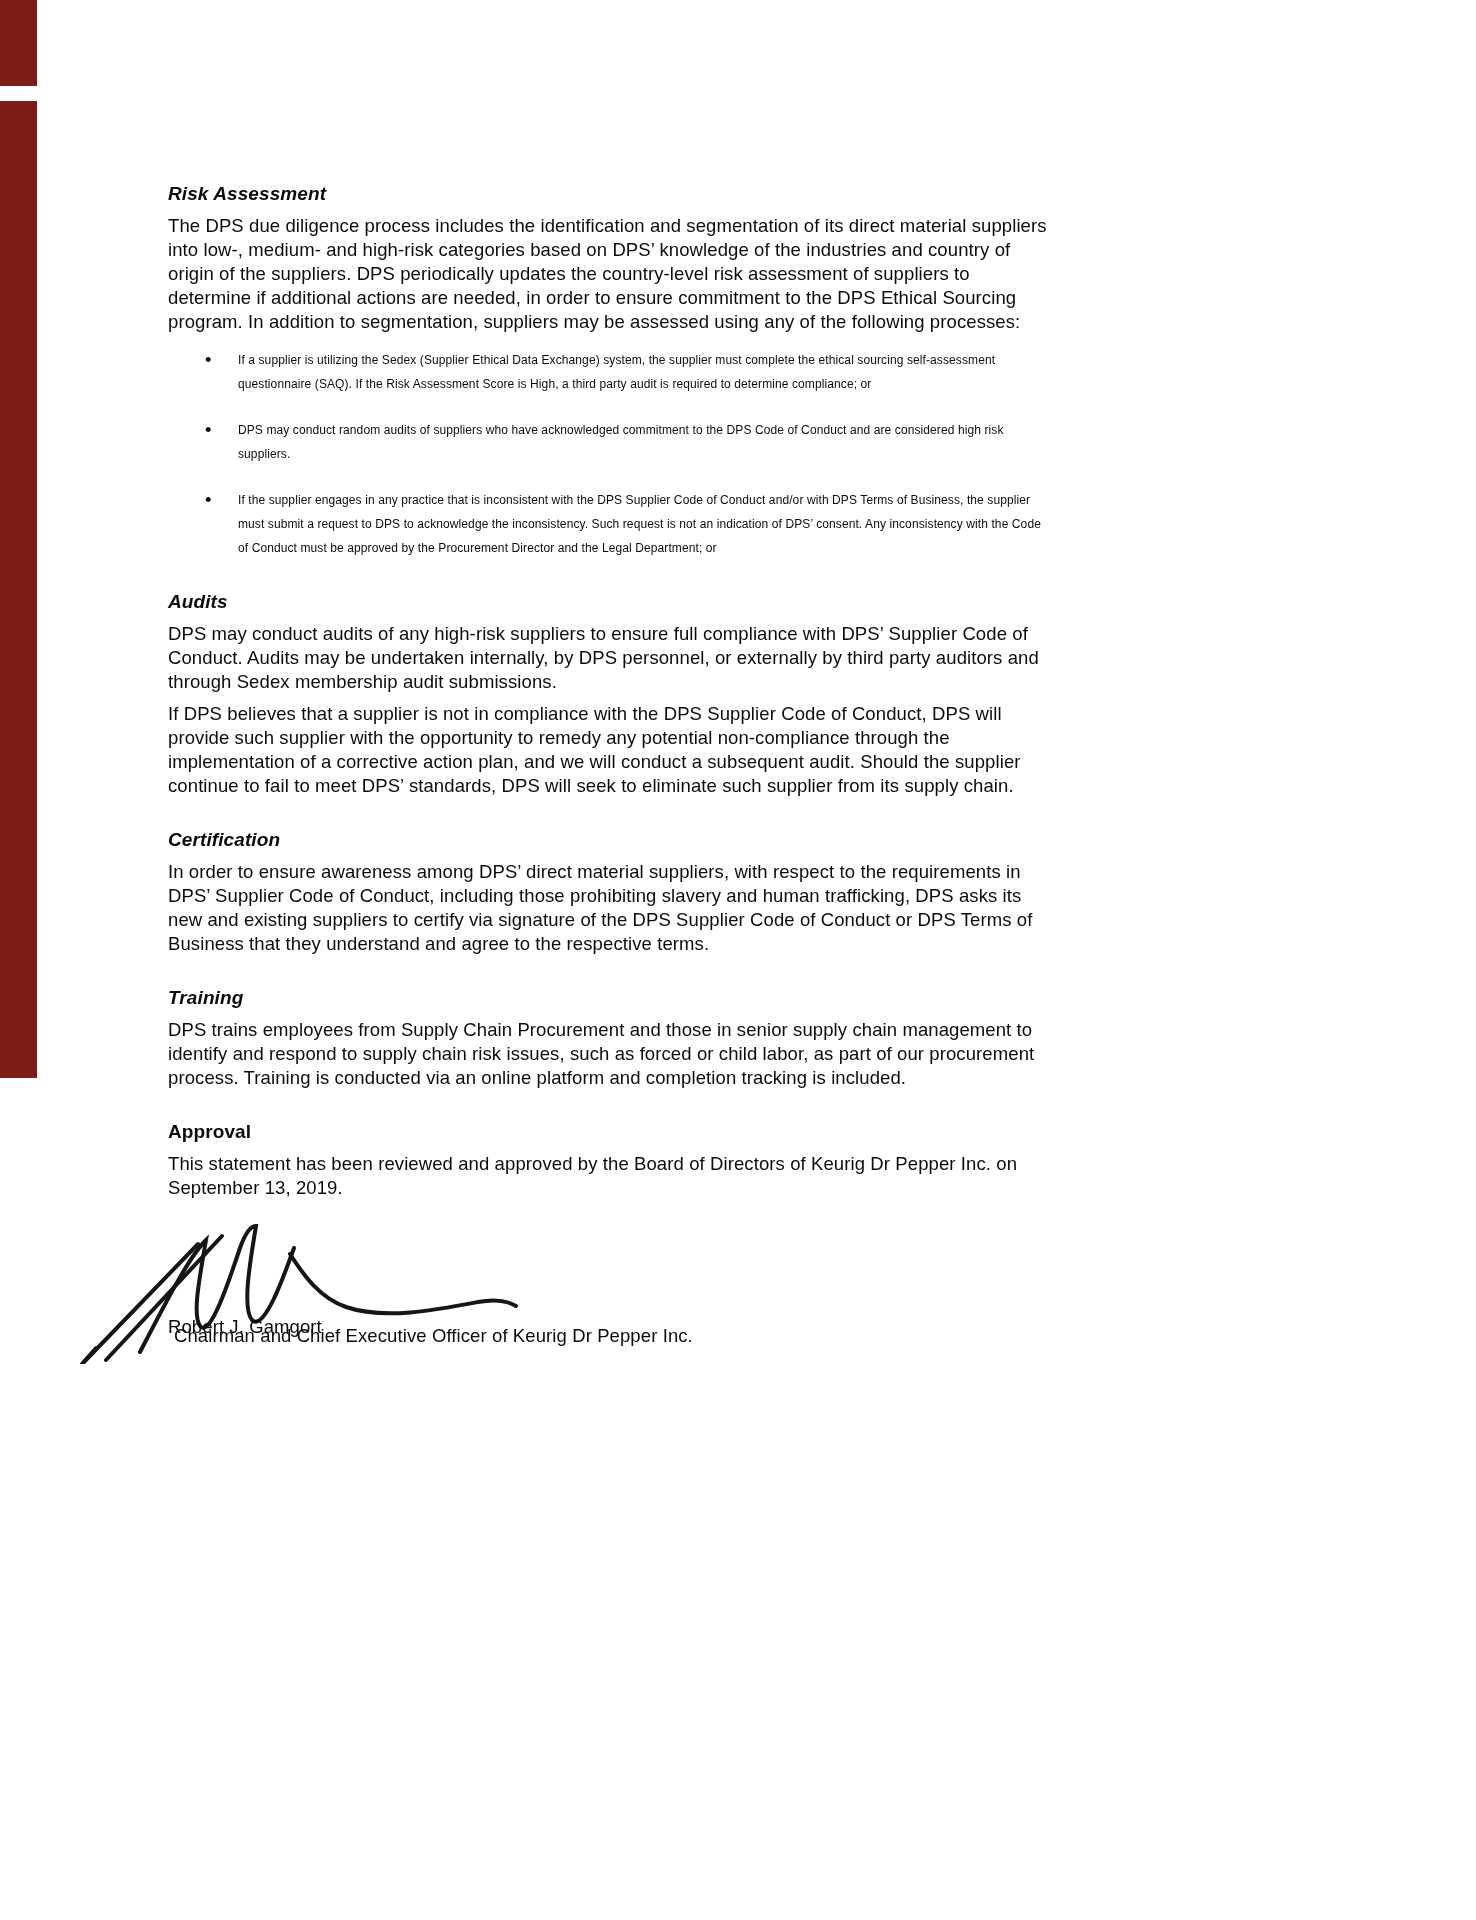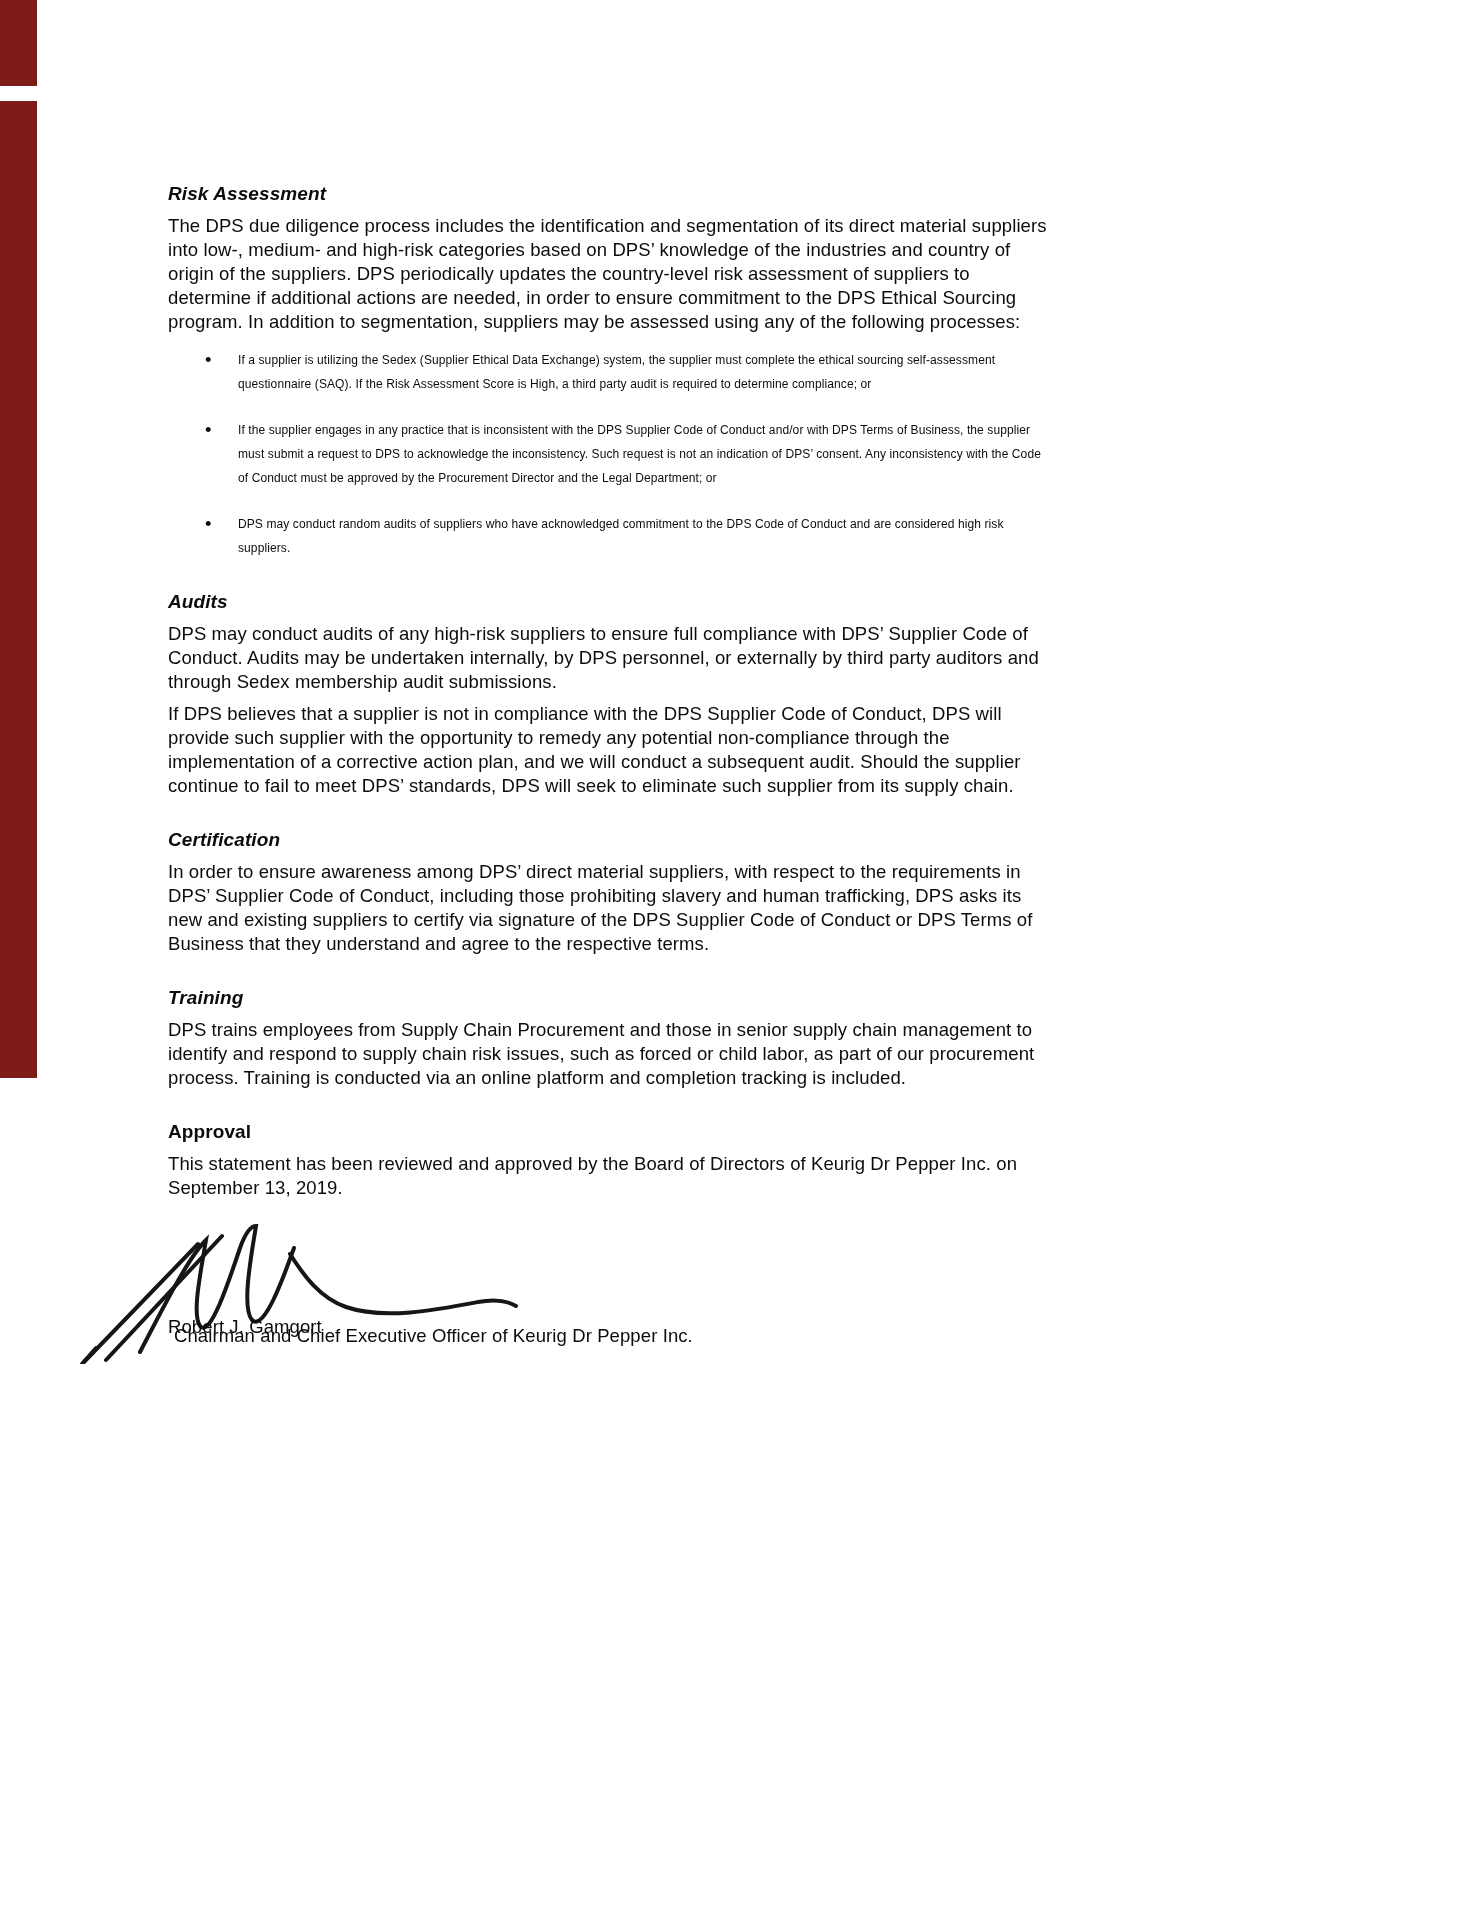--- a/index.html
+++ b/index.html
@@ -105,22 +105,22 @@
 <div class="edge-seg seg-a"></div>
 <div class="edge-seg seg-b"></div>
 
 <div class="doc">
 
   <div class="heading first">Risk Assessment</div>
   <p class="para">The DPS due diligence process includes the identification and segmentation of its direct material suppliers into low-, medium- and high-risk categories based on DPS’ knowledge of the industries and country of origin of the suppliers.  DPS periodically updates the country-level risk assessment of suppliers to determine if additional actions are needed, in order to ensure commitment to the DPS Ethical Sourcing program.  In addition to segmentation, suppliers may be assessed using any of the following processes:</p>
 
   <ul class="bullets">
     <li>If a supplier is utilizing the Sedex (Supplier Ethical Data Exchange) system, the supplier must complete the ethical sourcing self-assessment questionnaire (SAQ). If the Risk Assessment Score is High, a third party audit is required to determine compliance; or</li>
+    <li>DPS may conduct random audits of suppliers who have acknowledged commitment to the DPS Code of Conduct and are considered high risk suppliers.</li>
     <li>If the supplier engages in any practice that is inconsistent with the DPS Supplier Code of Conduct and/or with DPS Terms of Business, the supplier must submit a request to DPS to acknowledge the inconsistency. Such request is not an indication of DPS’ consent.  Any inconsistency with the Code of Conduct must be approved by the Procurement Director and the Legal Department; or</li>
-    <li>DPS may conduct random audits of suppliers who have acknowledged commitment to the DPS Code of Conduct and are considered high risk suppliers.</li>
   </ul>
 
   <div class="heading">Audits</div>
   <p class="para">DPS may conduct audits of any high-risk suppliers to ensure full compliance with DPS’ Supplier Code of Conduct.  Audits may be undertaken internally, by DPS personnel, or externally by third party auditors and through Sedex membership audit submissions.</p>
   <p class="para">If DPS believes that a supplier is not in compliance with the DPS Supplier Code of Conduct, DPS will provide such supplier with the opportunity to remedy any potential non-compliance through the implementation of a corrective action plan, and we will conduct a subsequent audit. Should the supplier continue to fail to meet DPS’ standards, DPS will seek to eliminate such supplier from its supply chain.</p>
 
   <div class="heading">Certification</div>
   <p class="para">In order to ensure awareness among DPS’ direct material suppliers, with respect to the requirements in DPS’ Supplier Code of Conduct, including those prohibiting slavery and human trafficking, DPS asks its new and existing suppliers to certify via signature of the DPS Supplier Code of Conduct or DPS Terms of Business that they understand and agree to the respective terms.</p>
 
   <div class="heading">Training</div>

